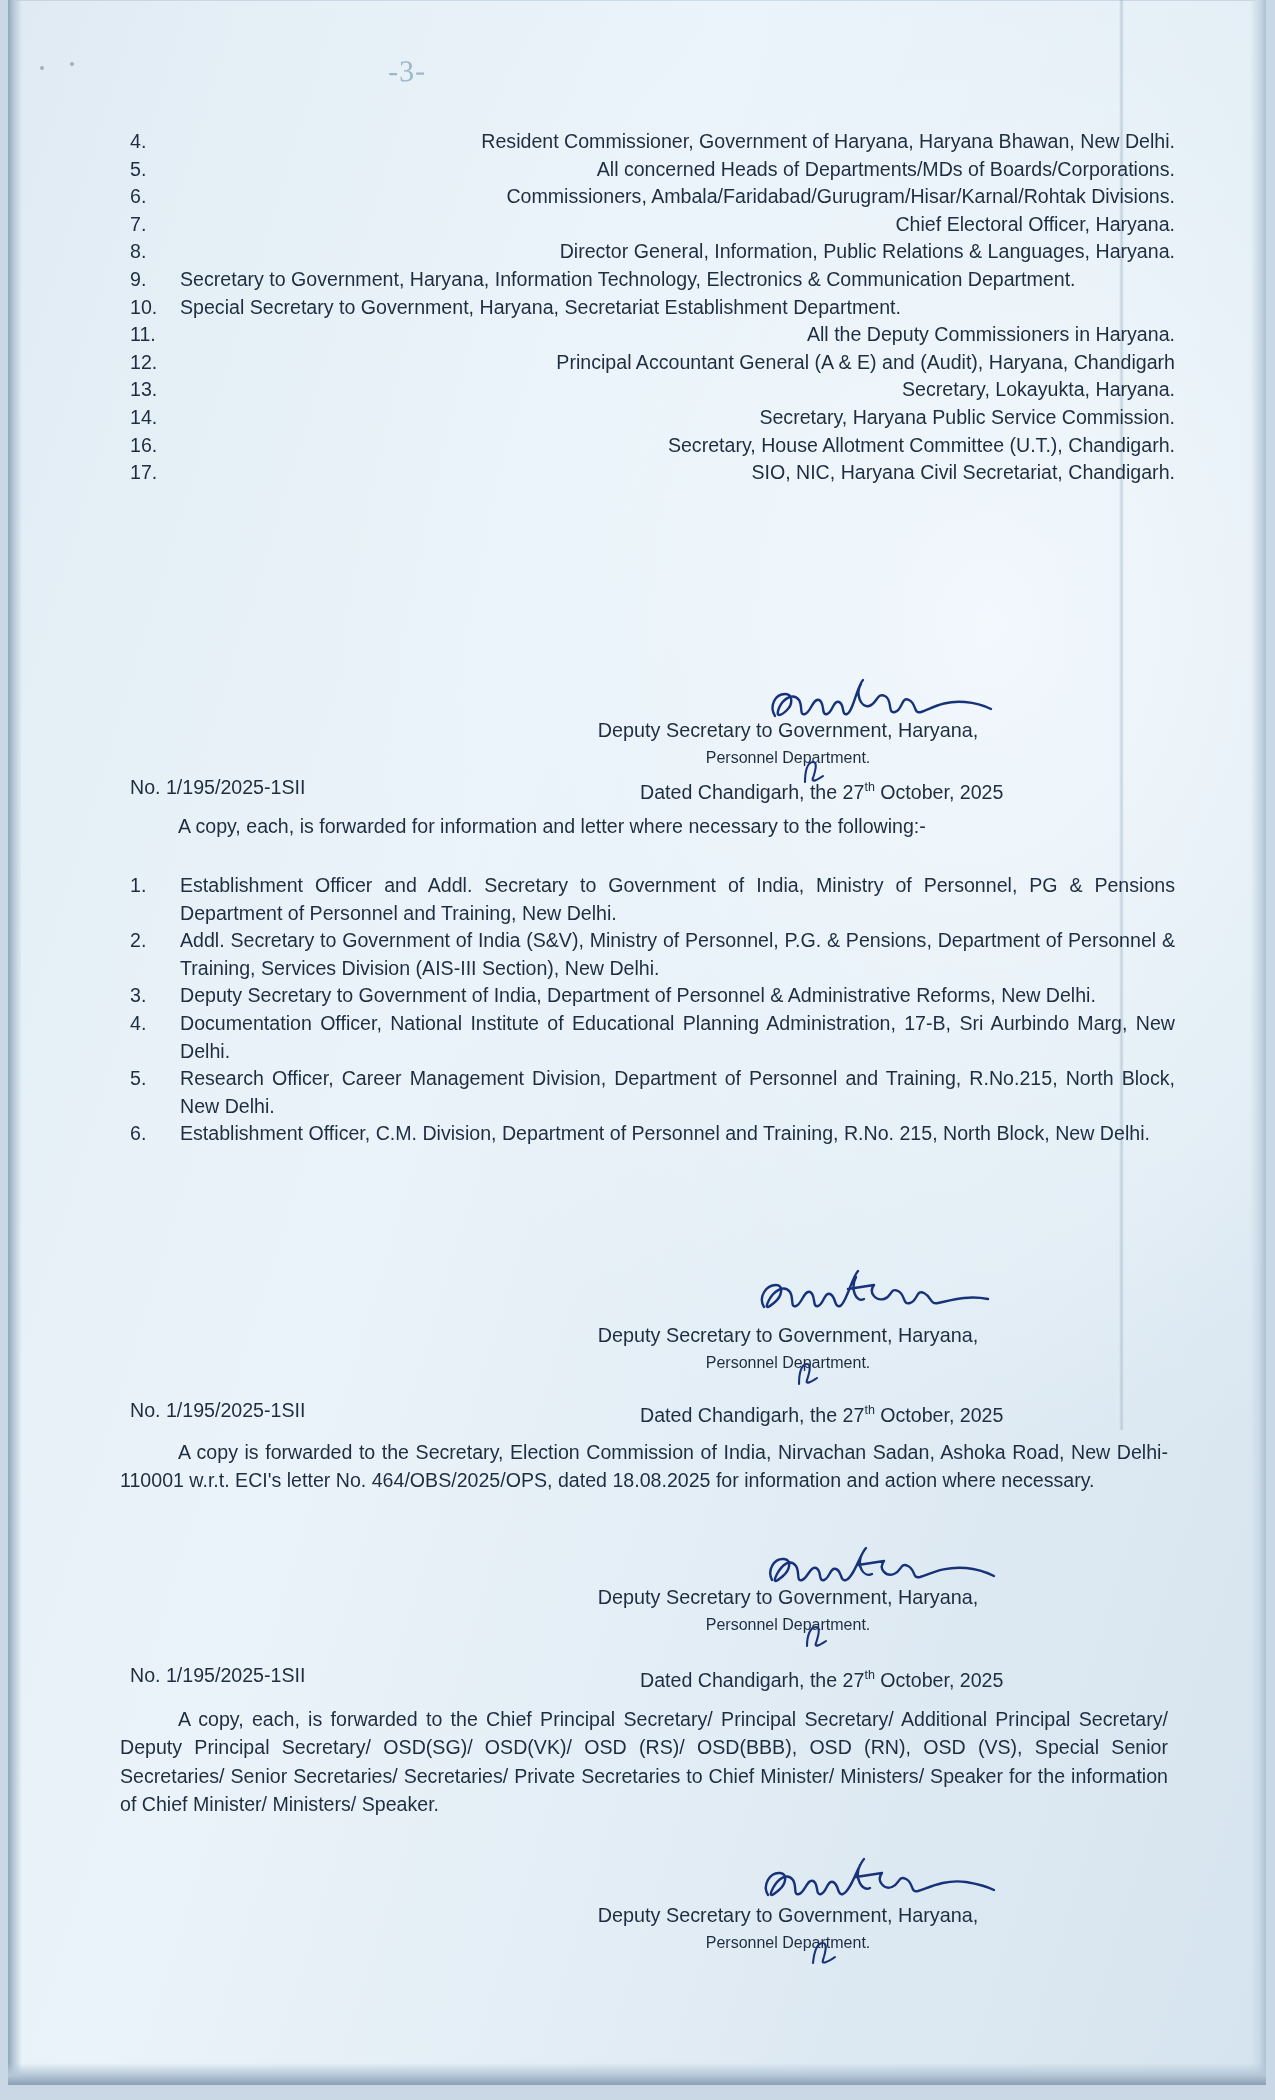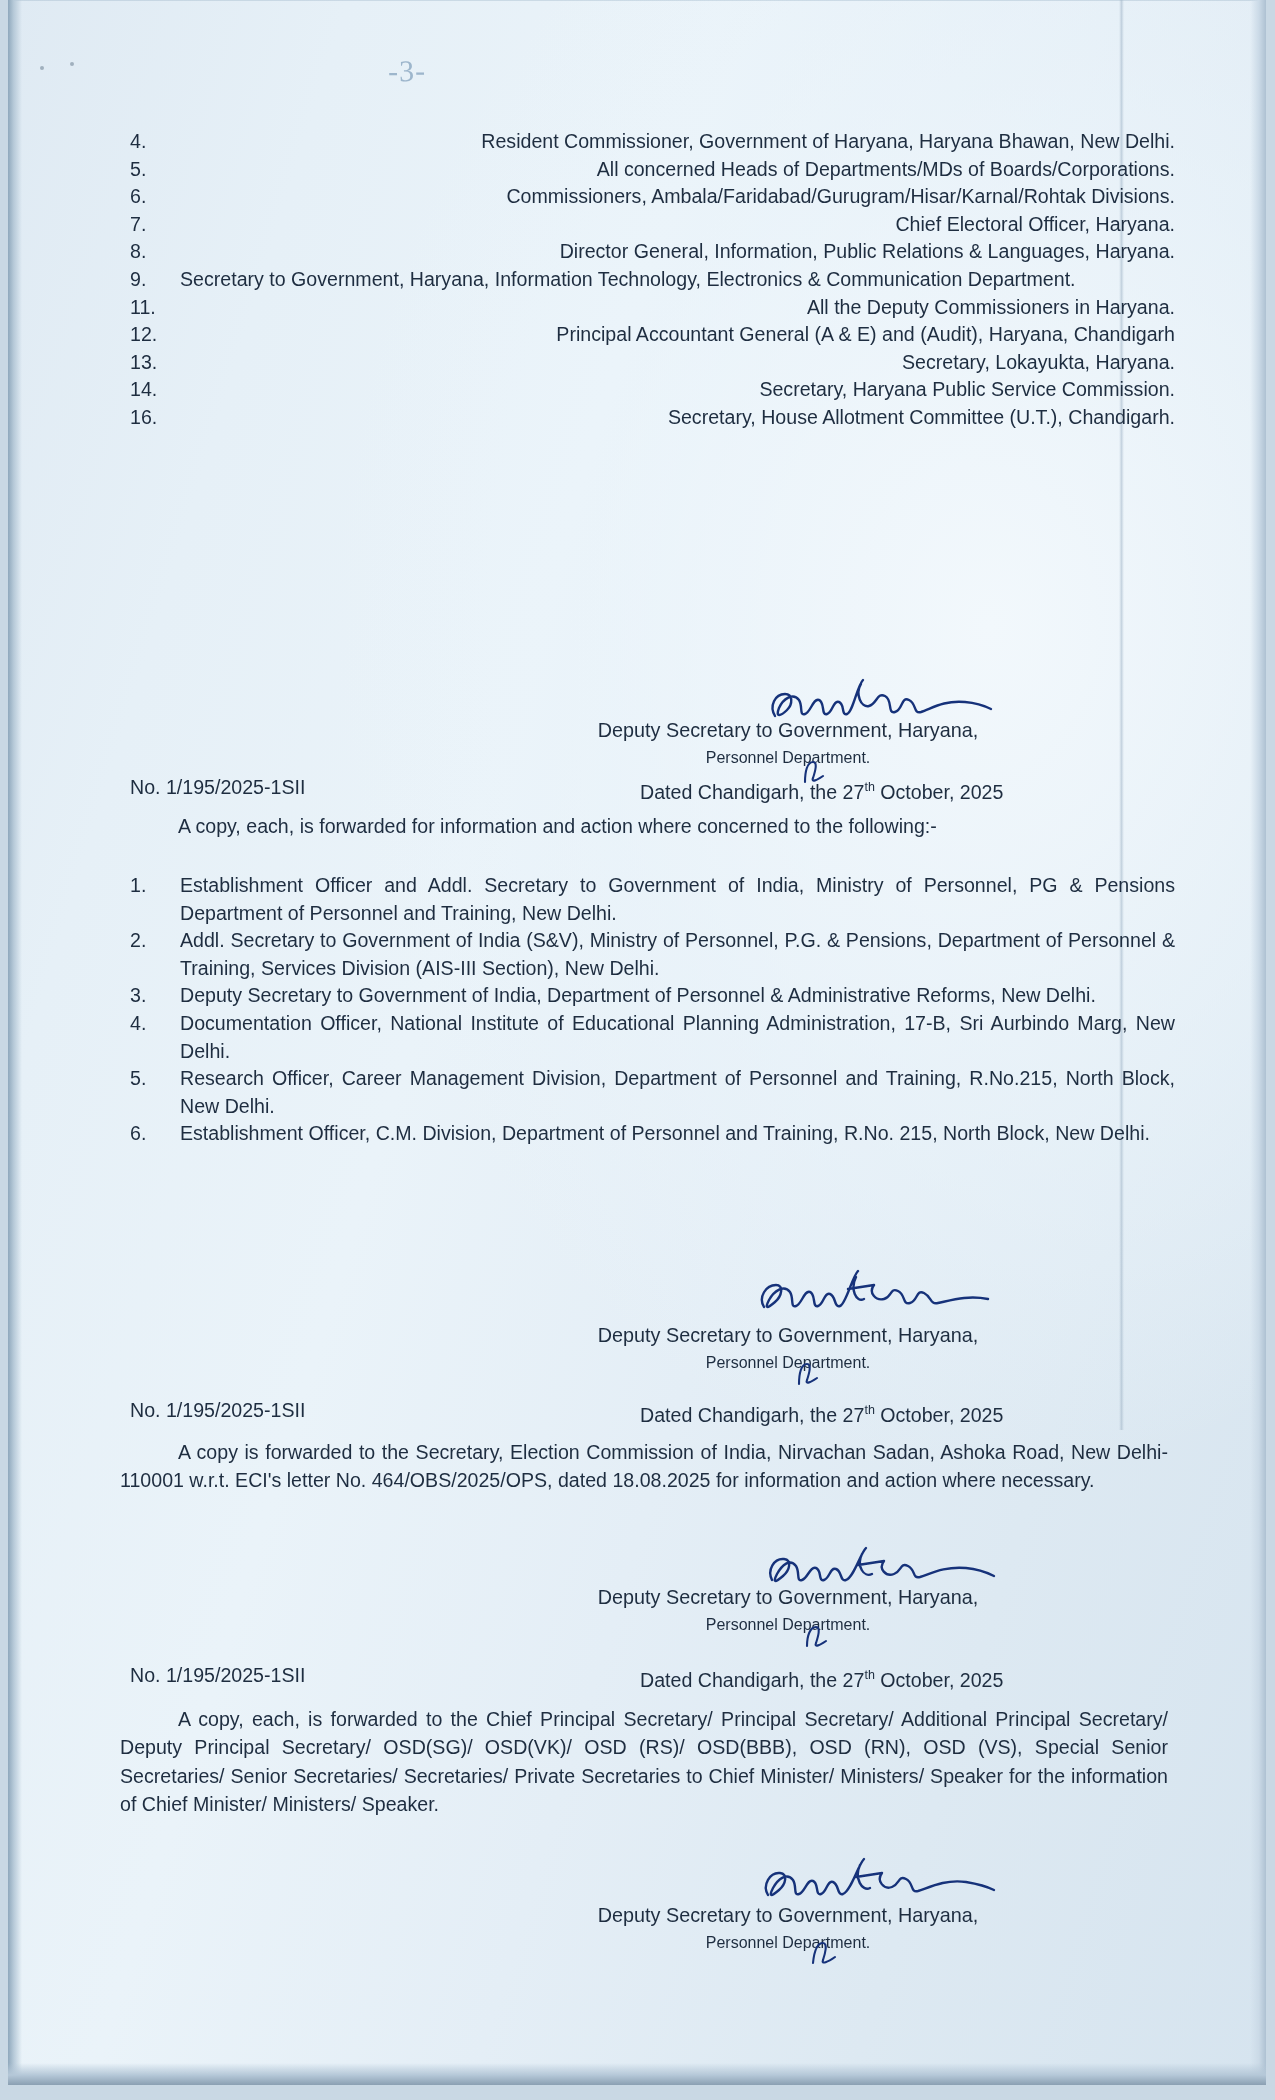--- a/index.html
+++ b/index.html
@@ -178,38 +178,46 @@
       </div>
       <div class="num-item">
         <span class="num">8.</span>
         <span class="txt">Director General, Information, Public Relations &amp; Languages, Haryana.</span>
       </div>
       <div class="num-item">
         <span class="num">9.</span>
         <span class="txt just">Secretary to Government, Haryana, Information Technology, Electronics &amp; Communication Department.</span>
       </div>
       <div class="num-item">
+        <span class="num">10.</span>
+        <span class="txt just">Special Secretary to Government, Haryana, Secretariat Establishment Department.</span>
+      </div>
+      <div class="num-item">
         <span class="num">11.</span>
         <span class="txt">All the Deputy Commissioners in Haryana.</span>
       </div>
       <div class="num-item">
         <span class="num">12.</span>
         <span class="txt">Principal Accountant General (A &amp; E) and (Audit), Haryana, Chandigarh</span>
       </div>
       <div class="num-item">
         <span class="num">13.</span>
         <span class="txt">Secretary, Lokayukta, Haryana.</span>
       </div>
       <div class="num-item">
         <span class="num">14.</span>
         <span class="txt">Secretary, Haryana Public Service Commission.</span>
       </div>
       <div class="num-item">
         <span class="num">16.</span>
         <span class="txt">Secretary, House Allotment Committee (U.T.), Chandigarh.</span>
+      </div>
+      <div class="num-item">
+        <span class="num">17.</span>
+        <span class="txt">SIO, NIC, Haryana Civil Secretariat, Chandigarh.</span>
       </div>
     </div>
 
     <div class="handsig" style="left:757px; top:672px;">
       <svg width="230" height="56" viewBox="0 0 230 56" fill="none">
         <path d="M10 44 C4 34, 10 22, 20 22 C28 22, 28 32, 22 38 C16 44, 10 46, 14 36 C18 27, 28 20, 34 28 C38 34, 34 44, 40 42 C46 40, 48 26, 54 28 C60 30, 56 44, 62 42 C68 40, 68 28, 74 30 C80 32, 76 44, 82 42 C88 40, 92 14, 98 8 M96 12 C90 22, 96 36, 104 34 C112 32, 112 20, 120 24 C128 28, 122 42, 130 40 C138 38, 136 24, 144 28 C152 32, 148 42, 156 40 C166 37, 178 28, 200 30 C212 31, 220 34, 226 37" stroke="#16327a" stroke-width="2.4" stroke-linecap="round" stroke-linejoin="round"></path>
       </svg>
     </div>
     <div class="sig-block" style="left:430px; top:717px;">
       <div class="sig-name">Deputy Secretary to Government, Haryana,</div>
@@ -223,21 +231,21 @@
 
     <div class="ref-line" style="left:112px; top:774px;">
       <span class="no">No. 1/195/2025-1SII</span>
       <span class="dated">
         <span>Dated Chandigarh, the 27</span><sup>th</sup><span> October, 2025</span>
       </span>
     </div>
 
     <div class="block" style="left:112px; top:812px;">
       <div class="para">
-        <span class="indent"></span><span>A copy, each, is forwarded for information and action where concerned to the following:-</span>
+        <span class="indent"></span><span>A copy, each, is forwarded for information and letter where necessary to the following:-</span>
       </div>
     </div>
 
     <div class="block num-list" style="left:112px; top:872px;">
       <div class="num-item">
         <span class="num">1.</span>
         <span class="txt just">Establishment Officer and Addl. Secretary to Government of India, Ministry of Personnel, PG &amp; Pensions Department of Personnel and Training, New Delhi.</span>
       </div>
       <div class="num-item">
         <span class="num">2.</span>

